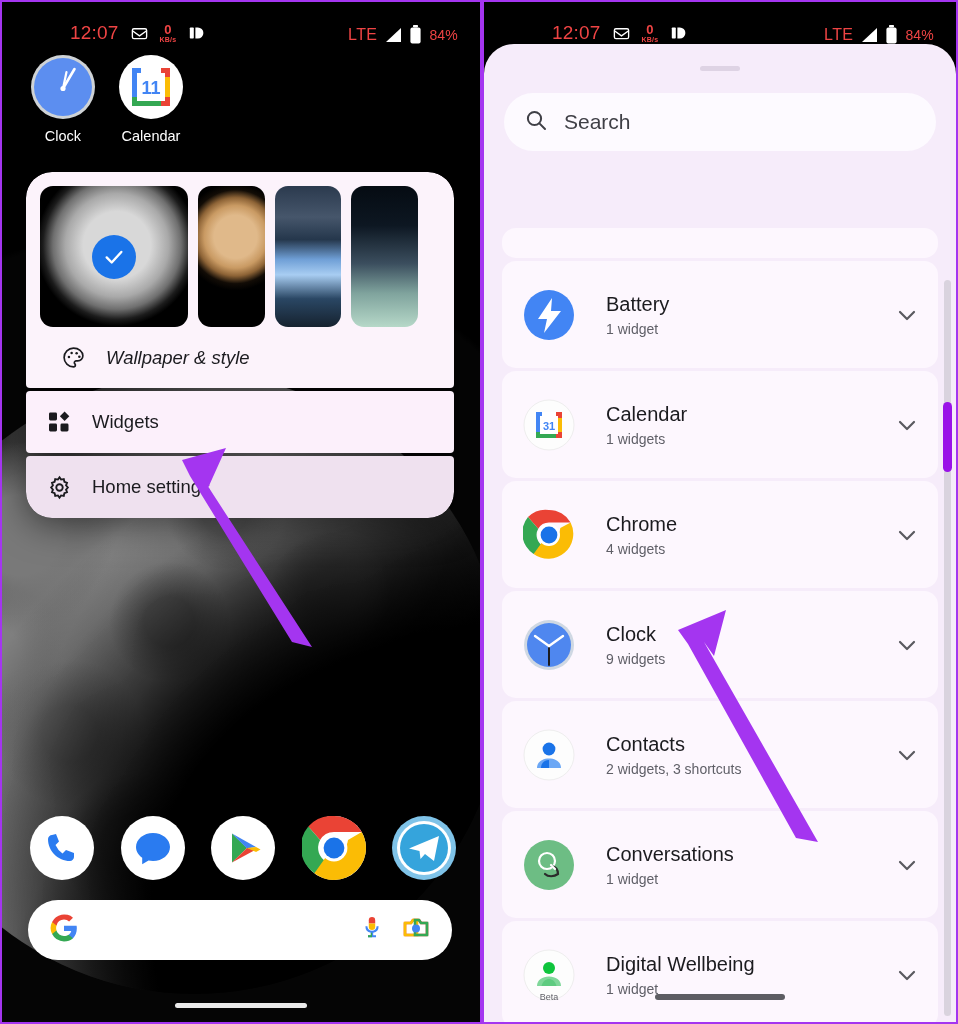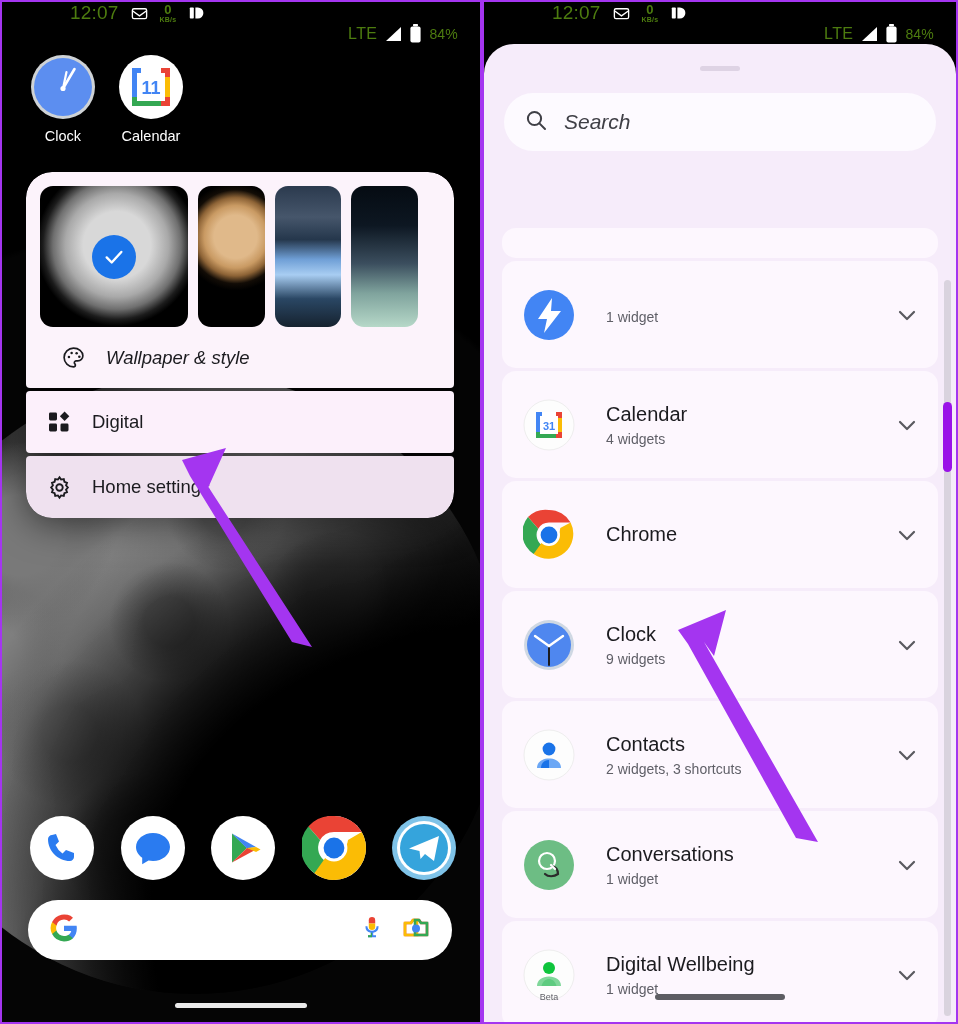--- a/index.html
+++ b/index.html
@@ -19,23 +19,23 @@
     background: #000;
     border: 2px solid #a435f0;
   }
   .panel-left  { width: 482px; border-right-width: 2px; }
   .panel-right { width: 476px; border-left-width: 2px; }
 
   
   .statusbar {
     position: relative; z-index: 40;
     height: 42px; width: 100%;
-    display: flex; align-items: flex-start;
-    color: #4d7c0f; background: #000;
-    font-size: 19px; letter-spacing: .2px; flex-direction: column;
+    display: flex; align-items: flex-end;
+    color: #ef4444; background: #000;
+    font-size: 19px; letter-spacing: .2px;
   }
   .sb-left  { display: flex; align-items: center; gap: 11px; margin-left: 68px; }
   .sb-right { display: flex; align-items: center; gap: 7px; margin-left: auto; margin-right: 22px; }
   .sb-clock { font-size: 19px; font-weight: 400; }
   .sb-rate { display: flex; flex-direction: column; align-items: center; line-height: 1; }
   .sb-rate .n { font-size: 13px; font-weight: 700; }
   .sb-rate .u { font-size: 7px; font-weight: 700; letter-spacing: .2px; }
   .sb-lte { font-size: 16px; letter-spacing: .4px; }
   .sb-batt { font-size: 14px; }
   .ico { display: inline-flex; align-items: center; justify-content: center; }
@@ -141,21 +141,21 @@
   .sheet {
     position: absolute; left: 0; top: 42px; width: 472px; bottom: 0;
     background: #f6ecfa;
     border-radius: 30px 30px 0 0;
     overflow: hidden;
   }
   .sheet-handle { width: 40px; height: 5px; border-radius: 3px; background: #ded3e4;
                   margin: 22px auto 0 auto; }
   .sheet-search {
     margin: 22px 20px 0 20px; height: 58px; border-radius: 29px;
-    background: #fdfaff; display: flex; align-items: center; gap: 16px; padding-left: 20px; font-style: italic;
+    background: #fdfaff; display: flex; align-items: center; gap: 16px; padding-left: 20px;
   }
   .sheet-search .sp { font-size: 21px; color: #3f3f46; }
   .widget-list { position: absolute; left: 0; right: 0; top: 184px; bottom: 0; padding: 0 18px; overflow: hidden; }
   .wcard {
     background: #fdf7fe; border-radius: 14px; margin-bottom: 3px;
     display: flex; align-items: center; height: 107px; padding: 0 16px 0 20px;
   }
   .wcard.stub { height: 30px; margin-bottom: 3px; }
   .wc-ico { width: 54px; height: 54px; flex: 0 0 54px; display:flex; align-items:center; justify-content:center; position: relative; }
   .wc-text { margin-left: 30px; flex: 1; }
@@ -292,21 +292,21 @@
 
       <div class="popup-row widgets">
         <span class="popup-icon">
           <svg width="24" height="24" viewBox="0 0 24 24" fill="#1b1b1f">
             <rect x="2" y="2.5" width="8" height="8" rx="1.4"></rect>
             <rect x="2" y="13.5" width="8" height="8" rx="1.4"></rect>
             <rect x="13.5" y="13.5" width="8" height="8" rx="1.4"></rect>
             <path d="M17.6 1.6 22.3 6.3 17.6 11 12.9 6.3z"></path>
           </svg>
         </span>
-        <span>Digital</span>
+        <span>Widgets</span>
       </div>
 
       <div class="popup-row homesettings">
         <span class="popup-icon">
           <svg width="25" height="25" viewBox="0 0 24 24" fill="none" stroke="#1b1b1f" stroke-width="1.8">
             <circle cx="12" cy="12" r="3.1"></circle>
             <path d="M12 2.2l1.5 2.2 2.6-.5.6 2.6 2.5 1-.9 2.5 1.7 2-1.7 2 .9 2.5-2.5 1-.6 2.6-2.6-.5L12 21.8l-1.5-2.2-2.6.5-.6-2.6-2.5-1 .9-2.5-1.7-2 1.7-2-.9-2.5 2.5-1 .6-2.6 2.6.5z"></path>
           </svg>
         </span>
         <span>Home settings</span>
@@ -447,20 +447,21 @@
         <div class="wcard stub"></div>
 
         <div class="wcard">
           <div class="wc-ico">
             <svg width="52" height="52" viewBox="0 0 52 52">
               <circle cx="26" cy="26" r="25" fill="#4285f4"></circle>
               <path d="M29 9 15 30h9l-3 14 17-22h-10z" fill="#fff"></path>
             </svg>
           </div>
           <div class="wc-text">
+            <div class="wc-title">Battery</div>
             <div class="wc-sub">1 widget</div>
           </div>
           <div class="wc-chev">
             <svg width="24" height="24" viewBox="0 0 24 24" fill="none" stroke="#5a5a60" stroke-width="2.2" stroke-linecap="round" stroke-linejoin="round">
                 <path d="M5 9l7 7 7-7"></path>
               </svg>
           </div>
         </div>
 
         <div class="wcard">
@@ -472,41 +473,42 @@
               <rect x="13" y="33" width="20" height="6" fill="#34a853"></rect>
               <rect x="33" y="13" width="6" height="26" fill="#fbbc05"></rect>
               <rect x="33" y="13" width="6" height="6" fill="#ea4335"></rect>
               <rect x="33" y="33" width="6" height="6" fill="#ea4335"></rect>
               <rect x="17" y="17" width="18" height="18" fill="#fff"></rect>
               <text x="26" y="31" font-family="Liberation Sans, sans-serif" font-size="11" font-weight="bold" fill="#4285f4" text-anchor="middle">31</text>
             </svg>
           </div>
           <div class="wc-text">
             <div class="wc-title">Calendar</div>
-            <div class="wc-sub">4 widgets</div>
+            <div class="wc-sub">1 widgets</div>
           </div>
           <div class="wc-chev">
             <svg width="24" height="24" viewBox="0 0 24 24" fill="none" stroke="#5a5a60" stroke-width="2.2" stroke-linecap="round" stroke-linejoin="round">
                 <path d="M5 9l7 7 7-7"></path>
               </svg>
           </div>
         </div>
 
         <div class="wcard">
           <div class="wc-ico">
             <svg width="52" height="52" viewBox="0 0 52 52">
               <path d="M26 1a25 25 0 0 1 21.6 12.5H26a12.5 12.5 0 0 0-10.8 6.3L5 8.1A25 25 0 0 1 26 1z" fill="#ea4335"></path>
               <path d="M5 8.1l10.2 11.7A12.5 12.5 0 0 0 20.3 37L10.6 45A25 25 0 0 1 5 8.1z" fill="#34a853"></path>
               <path d="M47.6 13.5A25 25 0 0 1 10.6 45l10.6-14.7A12.5 12.5 0 0 0 37.3 19z" fill="#fbbc05"></path>
               <circle cx="26" cy="26" r="11" fill="#fff"></circle>
               <circle cx="26" cy="26" r="8.4" fill="#1a73e8"></circle>
             </svg>
           </div>
           <div class="wc-text">
             <div class="wc-title">Chrome</div>
+            <div class="wc-sub">4 widgets</div>
           </div>
           <div class="wc-chev">
             <svg width="24" height="24" viewBox="0 0 24 24" fill="none" stroke="#5a5a60" stroke-width="2.2" stroke-linecap="round" stroke-linejoin="round">
                 <path d="M5 9l7 7 7-7"></path>
               </svg>
           </div>
         </div>
 
         <div class="wcard">
           <div class="wc-ico">

